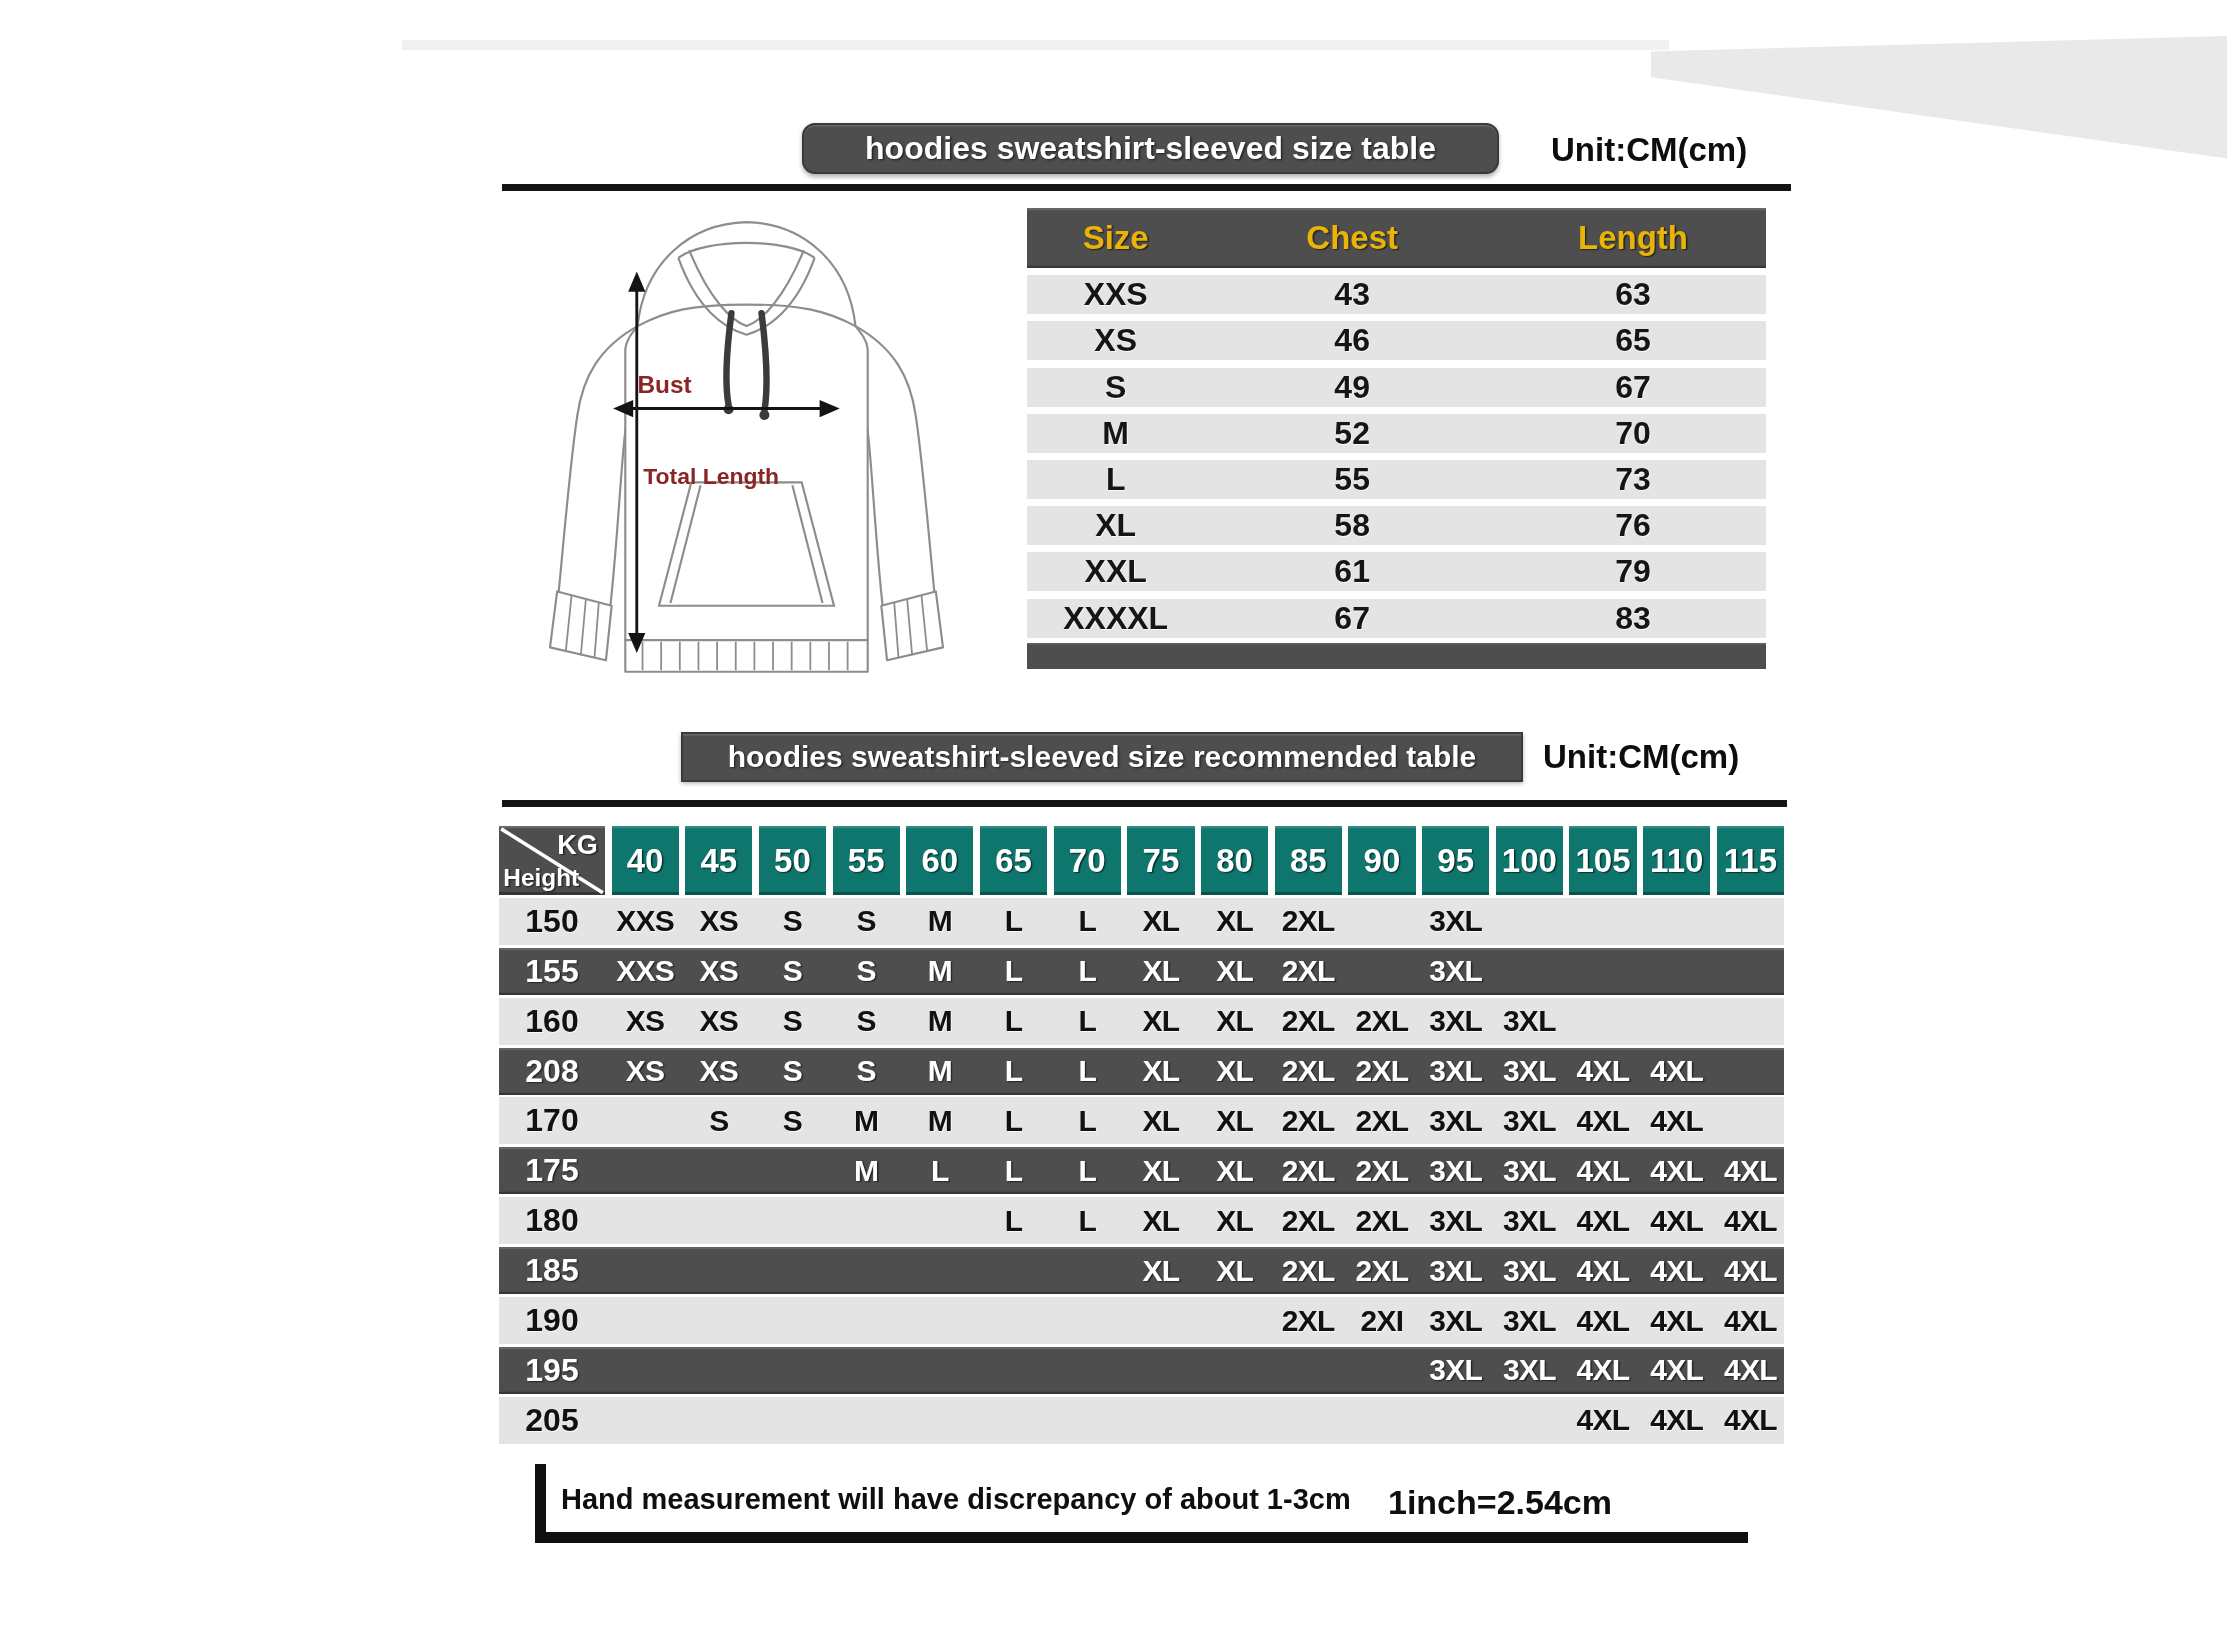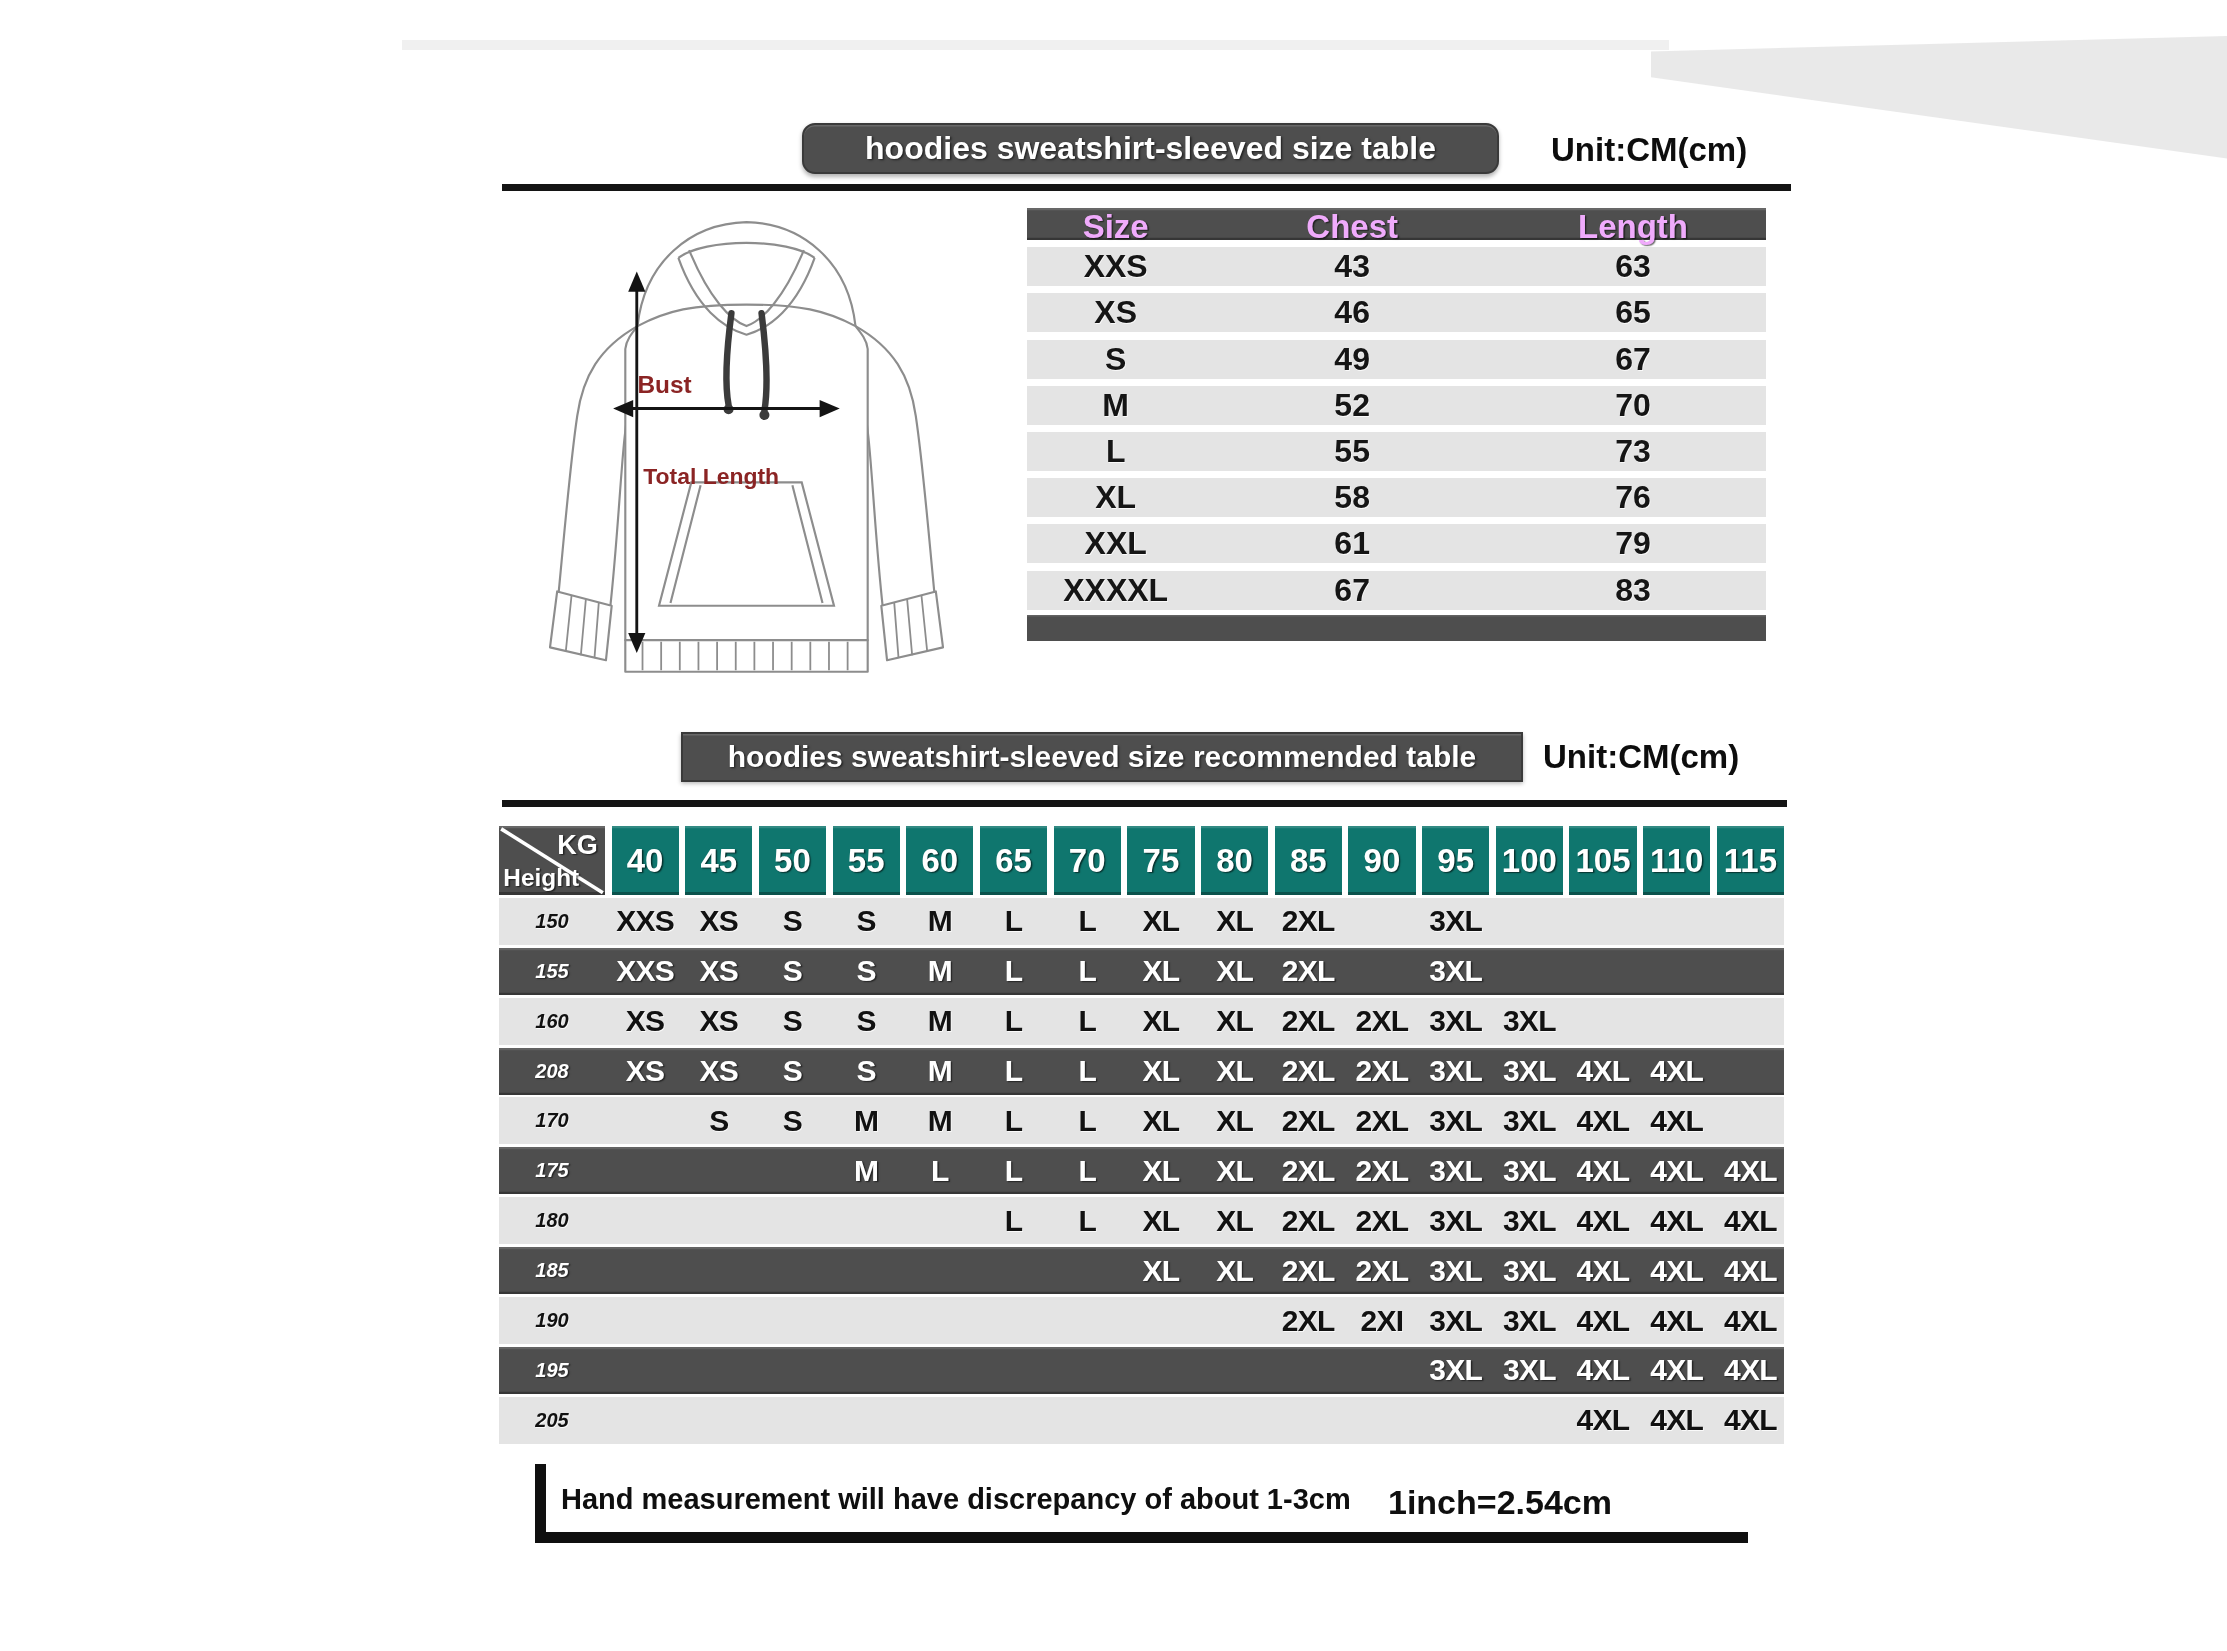--- a/index.html
+++ b/index.html
@@ -21,42 +21,42 @@
   .unit{position:absolute;font-size:33px;color:#0d0d0d;}
   .unit.u1{left:1551px;top:131px;}
   .unit.u2{left:1543px;top:738px;}
   .hrule{position:absolute;background:#141414;}
   .hr1{left:502px;top:184px;width:1289px;height:6.5px;}
   .hr2{left:502px;top:800px;width:1285px;height:6.5px;}
 
   
   .size-table{position:absolute;left:1027px;top:208px;width:739px;}
   .st-grid{display:grid;grid-template-columns:24% 40% 36%;}
-  .st-header{height:32px;background:#4e4e4e;color:#f0abfc;font-size:33px;
+  .st-header{height:60px;background:#4e4e4e;color:#eab308;font-size:33px;
     box-shadow:inset 0 2.2px 0 rgba(255,255,255,.15), inset 0 -2.2px 0 rgba(0,0,0,.3);
     text-shadow:1.4px 1.4px 1.4px rgba(0,0,0,.6);}
   .st-header .st-cell{display:flex;align-items:center;justify-content:center;}
   .st-row{height:39px;background:#e4e4e4;margin-top:7.2px;font-size:32px;color:#151515;
     text-shadow:0.7px 0.7px 0 rgba(255,255,255,.8);}
   .st-row .st-cell{display:flex;align-items:center;justify-content:center;}
   .st-footer{height:26px;background:#4e4e4e;margin-top:5.7px;box-shadow:inset 0 1.4px 0 rgba(255,255,255,.12);}
 
   
   .matrix{position:absolute;left:499px;top:826px;width:1285px;border-radius:19px;}
   .m-grid{display:grid;grid-template-columns:106px repeat(16,1fr);column-gap:6.5px;}
   .m-header{height:69px;}
   .m-hcell{background:#0f766e;color:#fff;font-size:33px;display:flex;align-items:center;justify-content:center;
     box-shadow:inset 0 2.2px 0 rgba(255,255,255,.15), inset 0 -2.9px 0 rgba(0,0,0,.3);
     text-shadow:1.4px 1.4px 1.4px rgba(0,0,0,.6);}
   .m-corner{position:relative;background:#4e4e4e;box-shadow:inset 0 2.2px 0 rgba(255,255,255,.15), inset 0 -2.9px 0 rgba(0,0,0,.3);}
   .m-corner svg{position:absolute;left:0;top:0;width:100%;height:100%;}
   .m-corner .kg{position:absolute;top:4.3px;right:7.2px;color:#fff;font-size:27px;text-shadow:1.4px 1.4px 1.4px rgba(0,0,0,.6);}
   .m-corner .hgt{position:absolute;bottom:2.9px;left:4.3px;color:#fff;font-size:24.4px;text-shadow:1.4px 1.4px 1.4px rgba(0,0,0,.6);}
   .m-row{height:47px;margin-top:2.9px;}
-  .m-row .m-label{font-size:20px;display:flex;align-items:center;justify-content:center;font-style:italic;}
+  .m-row .m-label{font-size:32px;display:flex;align-items:center;justify-content:center;}
   .m-row .m-cell{font-size:30px;display:flex;align-items:center;justify-content:center;letter-spacing:-0.7px;}
   .m-row.light{background:#e4e4e4;color:#111;text-shadow:0.7px 0.7px 0 rgba(255,255,255,.8);}
   .m-row.dark{background:#4e4e4e;color:#fff;box-shadow:inset 0 2.2px 0 rgba(255,255,255,.12), inset 0 -2.2px 0 rgba(0,0,0,.3);
     text-shadow:1.4px 1.4px 1.4px rgba(0,0,0,.55);}
 
   
   .note-vbar{position:absolute;left:535px;top:1464px;width:10.8px;height:72px;background:#0f0f0f;}
   .note-text{position:absolute;left:561px;top:1483px;font-size:29px;color:#0f0f0f;}
   .note-conv{position:absolute;left:1388px;top:1483px;font-size:34px;color:#0f0f0f;}
   .note-line{position:absolute;left:535px;top:1532px;width:1213px;height:10.8px;background:#0f0f0f;}

